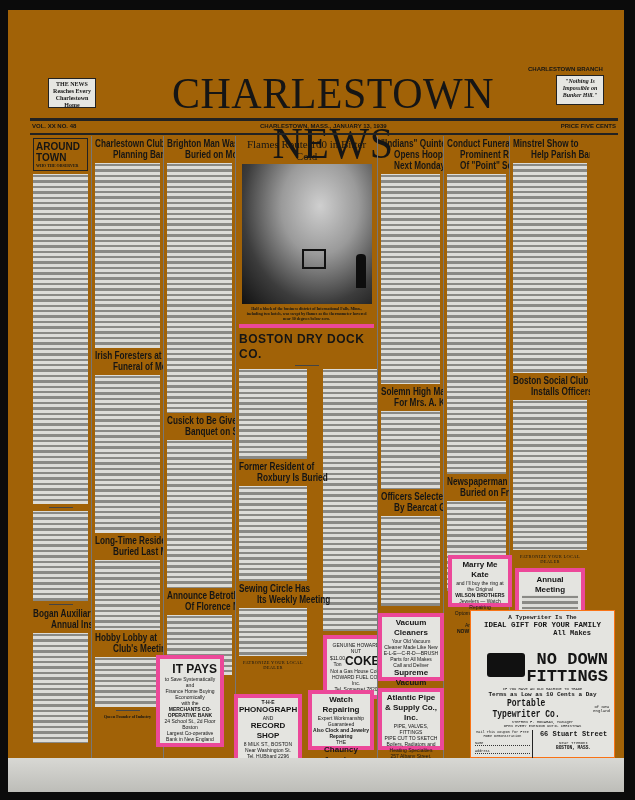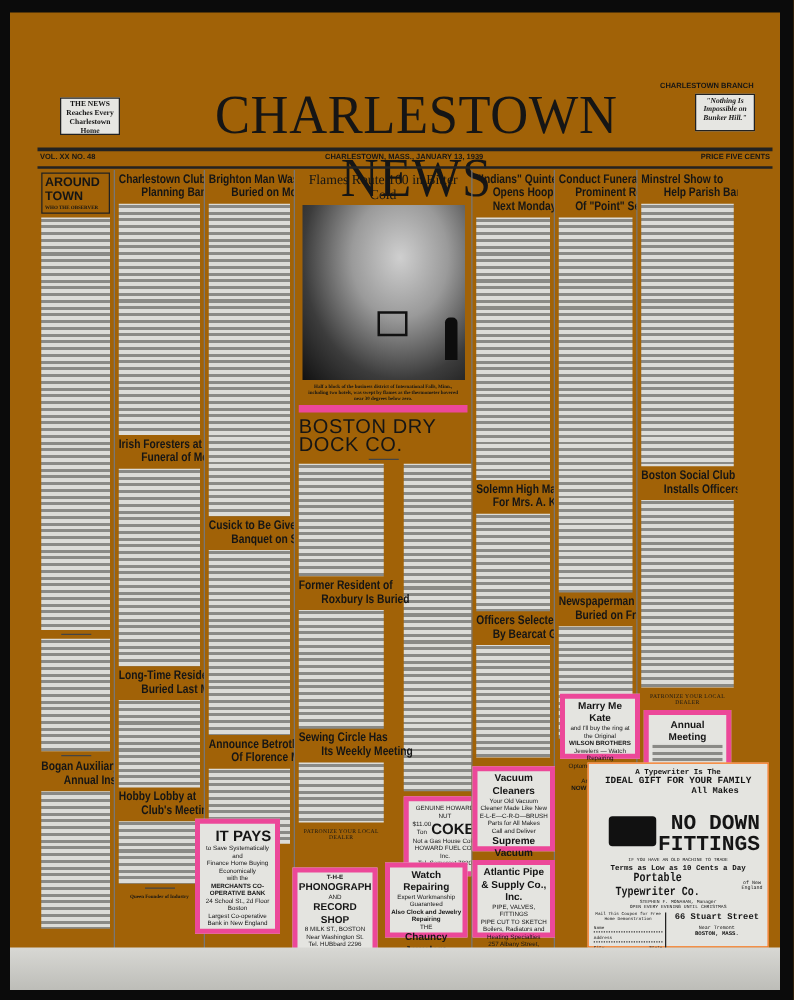--- a/index.html
+++ b/index.html
@@ -22,21 +22,21 @@
   .text{font-size:4.2px;line-height:5.4px;color:#333;text-align:justify;height:var(--h);overflow:hidden;background:repeating-linear-gradient(#dcdcd8 0 1px,#8a8a86 1px 3.4px,#dcdcd8 3.4px 5.4px);color:transparent}
   .sep{width:24px;height:1px;background:#444;margin:3px auto}
   .boxed-head{border:1.5px solid #222;padding:2px;margin:2px 0 3px;text-align:left}
   .boxed-head .t{font-family:"Liberation Sans",sans-serif;font-weight:bold;font-size:10px}
   .boxed-head .s{font-size:4px;font-weight:bold}
   .photo-title{font-size:11px;text-align:center;font-family:"Liberation Serif",serif;margin:2px 0}
   .photo{width:130px;height:140px;margin:0 auto;background:radial-gradient(ellipse at 60% 30%,#cfcfcf 0,#9a9a9a 35%,#3c3c3c 70%,#111 100%);position:relative}
   .photo .fig{position:absolute;right:6px;bottom:16px;width:10px;height:34px;background:#0d0d0d;border-radius:4px 4px 0 0}
   .photo .shed{position:absolute;left:60px;top:85px;width:24px;height:20px;border:2px solid #111}
   .caption{font-size:4px;line-height:5px;text-align:center;font-weight:bold;margin:2px 4px}
-  .banner{border-top:6px solid #ec4899;margin-top:3px;padding-top:4px;font-family:"Liberation Sans",sans-serif;font-weight:normal;font-size:16px;line-height:15px;letter-spacing:0.5px}
+  .banner{border-top:4px solid #ec4899;margin-top:3px;padding-top:4px;font-family:"Liberation Sans",sans-serif;font-weight:bold;font-size:12px;line-height:15px;letter-spacing:0.5px}
   .banner .l2{display:block;padding-left:30px}
   .ad{border:4px solid #ec4899;text-align:center;margin:4px 2px;padding:3px;background:#e4e4e0;font-family:"Liberation Sans",sans-serif}
   .ad .big{font-weight:bold;font-size:12px;line-height:14px}
   .ad .med{font-weight:bold;font-size:8px;line-height:10px}
   .ad .sm{font-size:5px;line-height:6px}
   .typewriter{position:absolute;left:462px;top:600px;width:145px;height:148px;border:1px solid #f97316;background:#e4e4e0;font-family:Liberation Mono, monospace;text-align:center;padding:3px}
   .tw-img{position:absolute;left:16px;top:42px;width:38px;height:24px;background:#111;border-radius:3px}
   .tw-no{position:absolute;right:6px;top:40px;font-weight:bold;font-size:17px;line-height:17px;text-align:right}
   .patronize{font-size:4.5px;text-align:center;margin:4px 0;letter-spacing:0.3px}
   .bottom-edge{position:absolute;left:0;top:748px;width:616px;height:34px;background:linear-gradient(#d8d8d4,#bdbdb8)}

